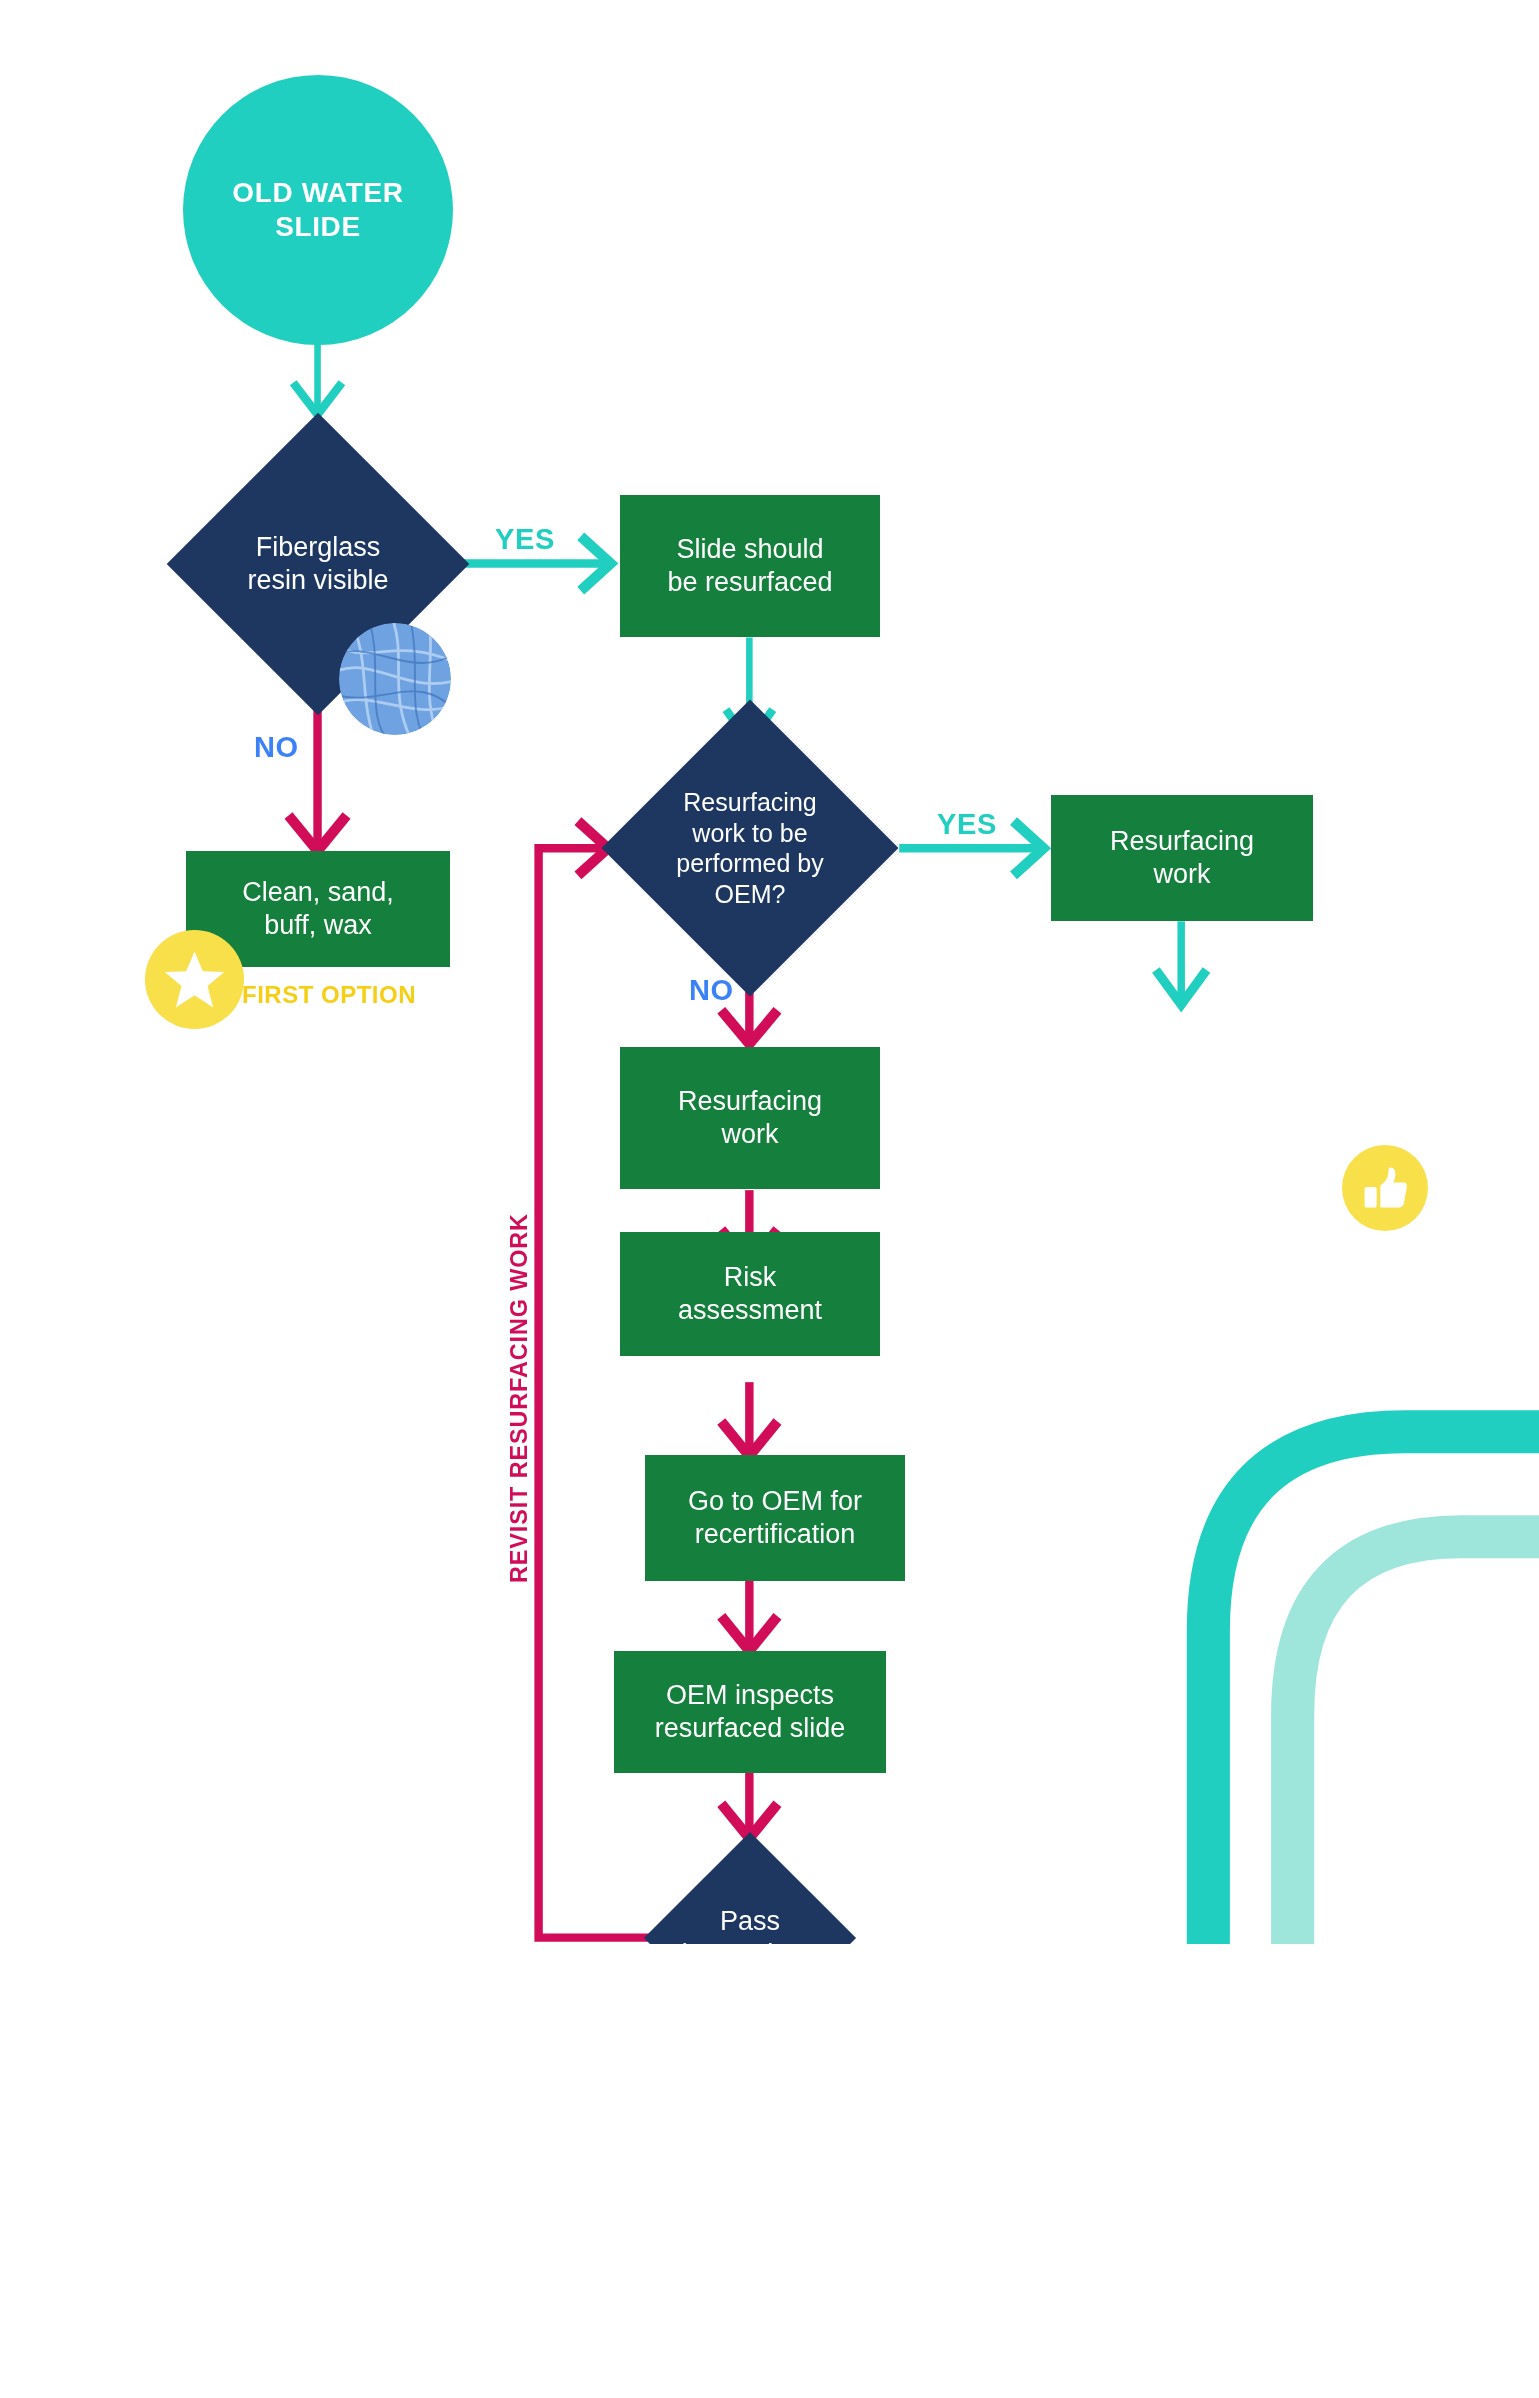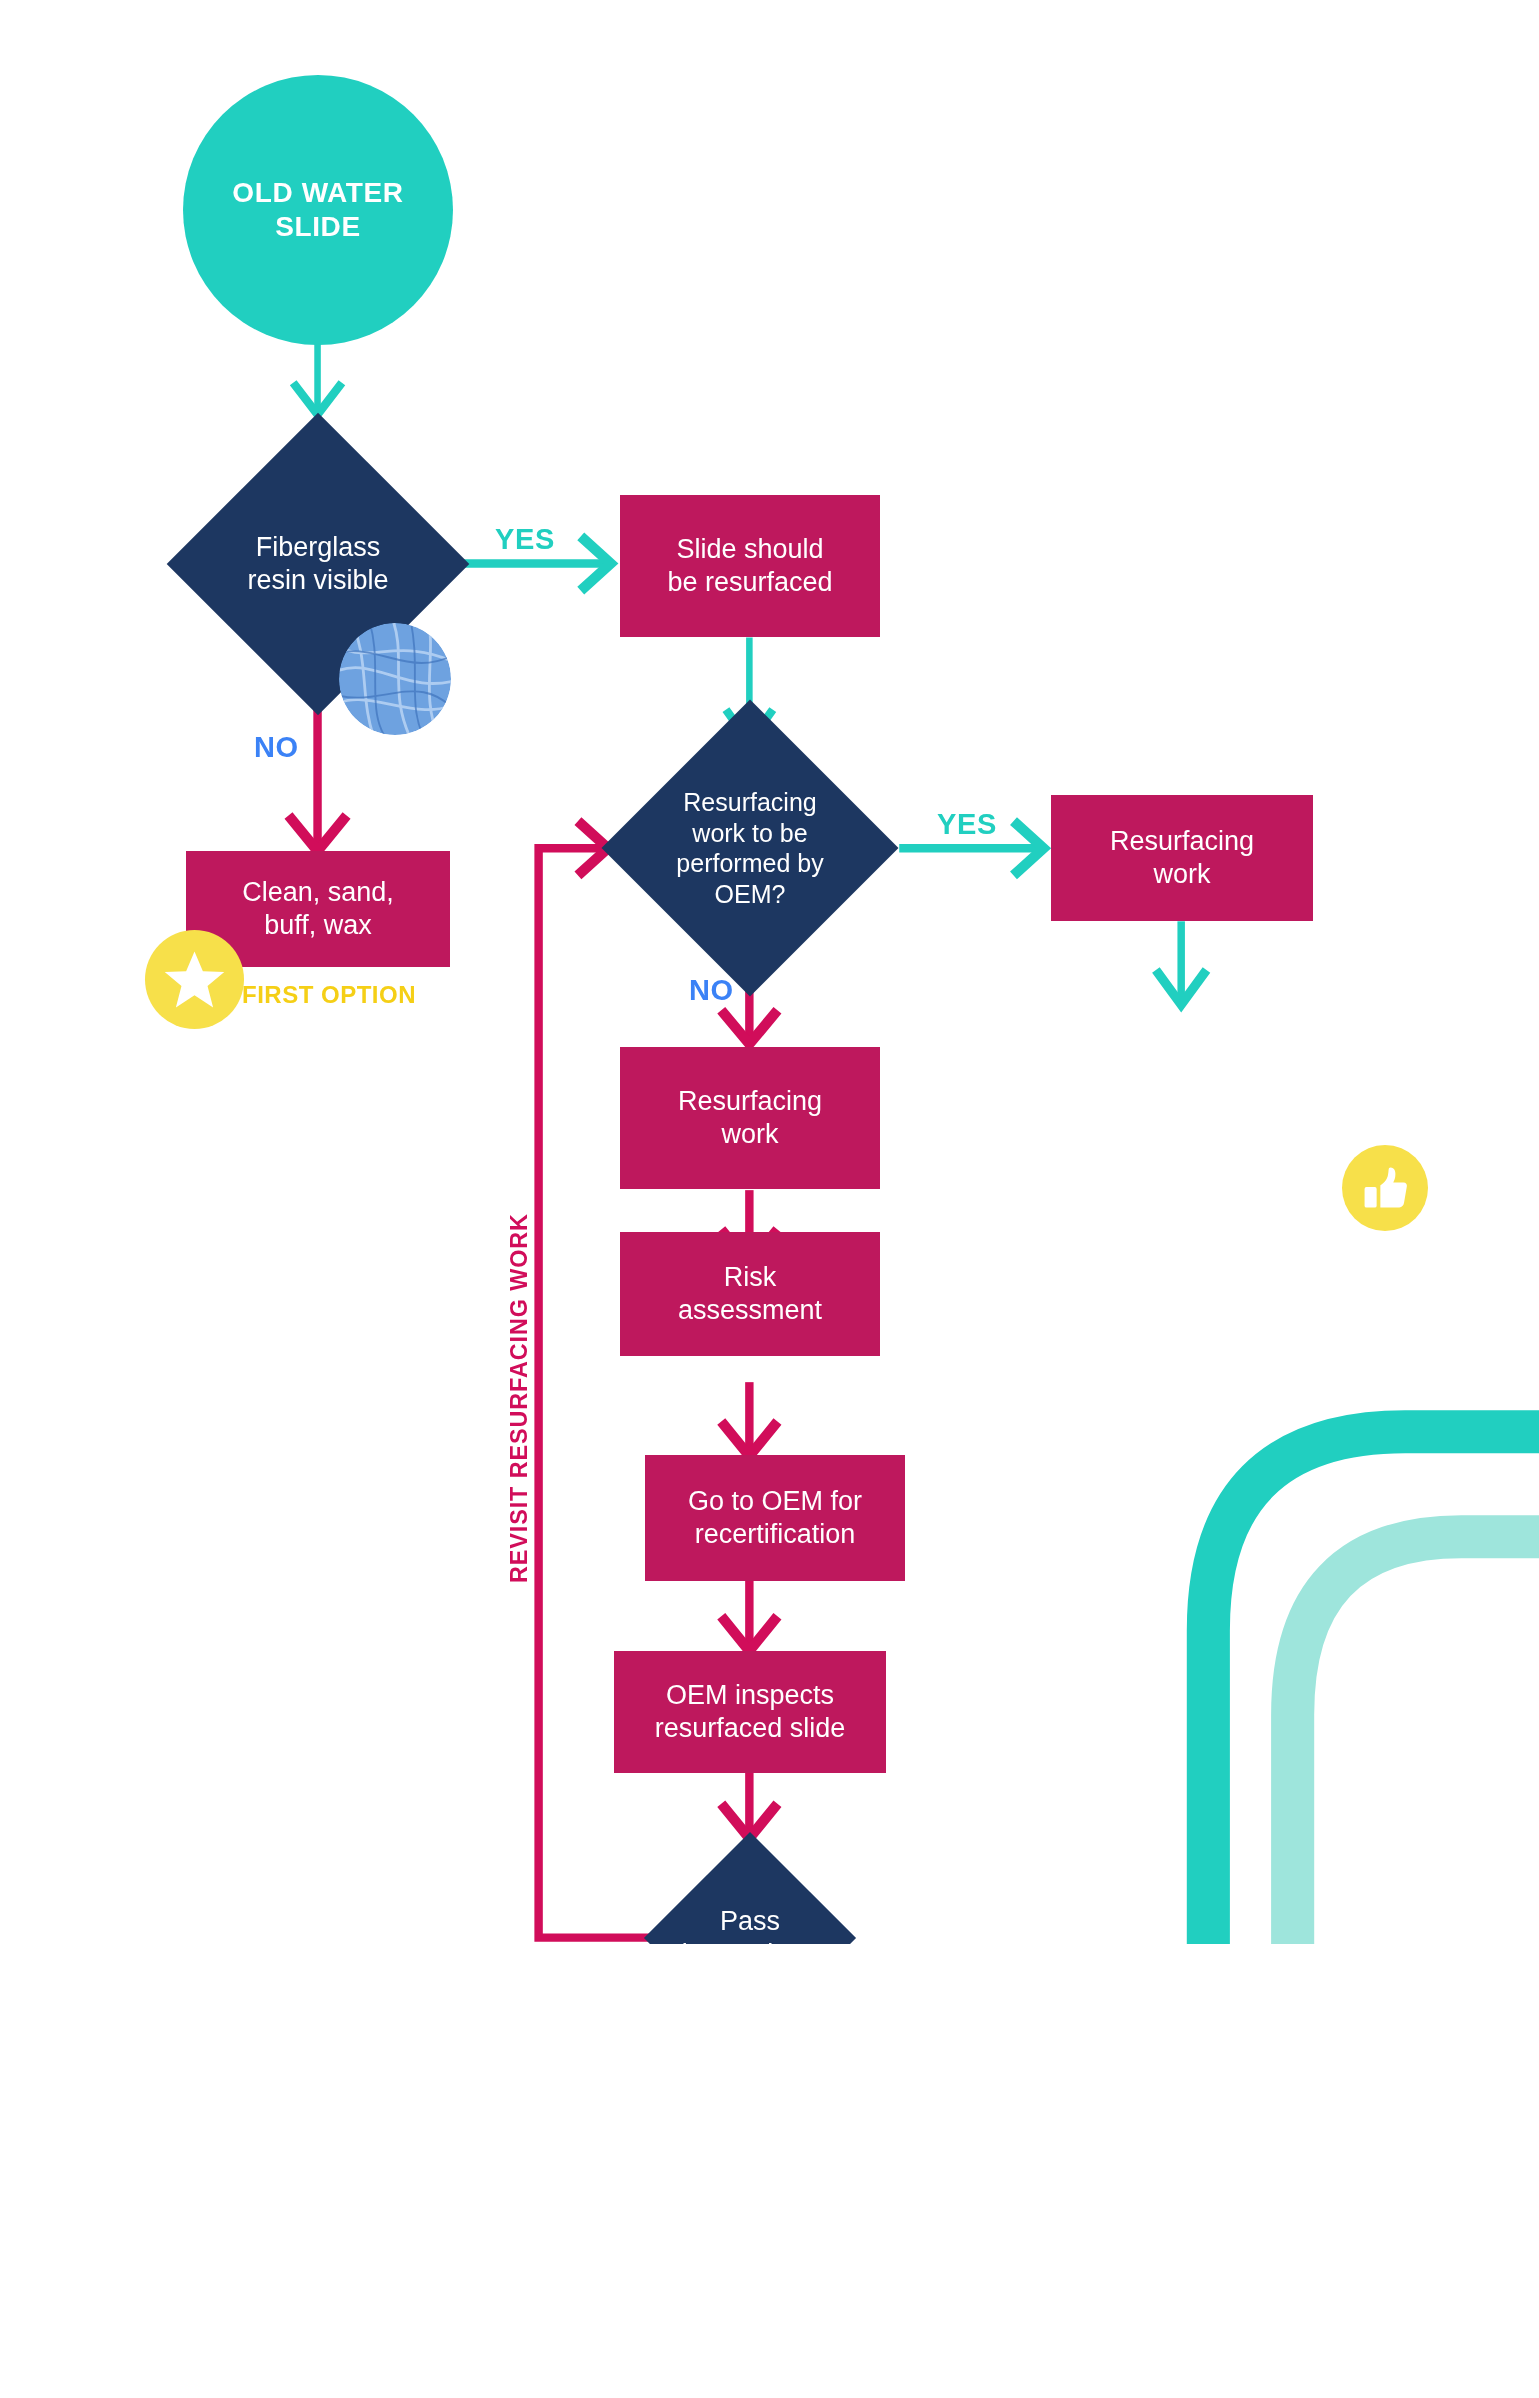--- a/index.html
+++ b/index.html
@@ -55,21 +55,21 @@
   .decision {
     background: #1d3761;
     transform: rotate(45deg);
     font-size: 27px;
   }
   .decision .node-text {
     transform: rotate(-45deg);
     width: 281px;
   }
   .process {
-    background: #be185d;
+    background: #15803d;
     font-size: 27px;
   }
 
   
   .edge-label {
     position: absolute;
     z-index: 4;
     font-weight: bold;
     font-size: 29px;
     letter-spacing: 0.6px;

